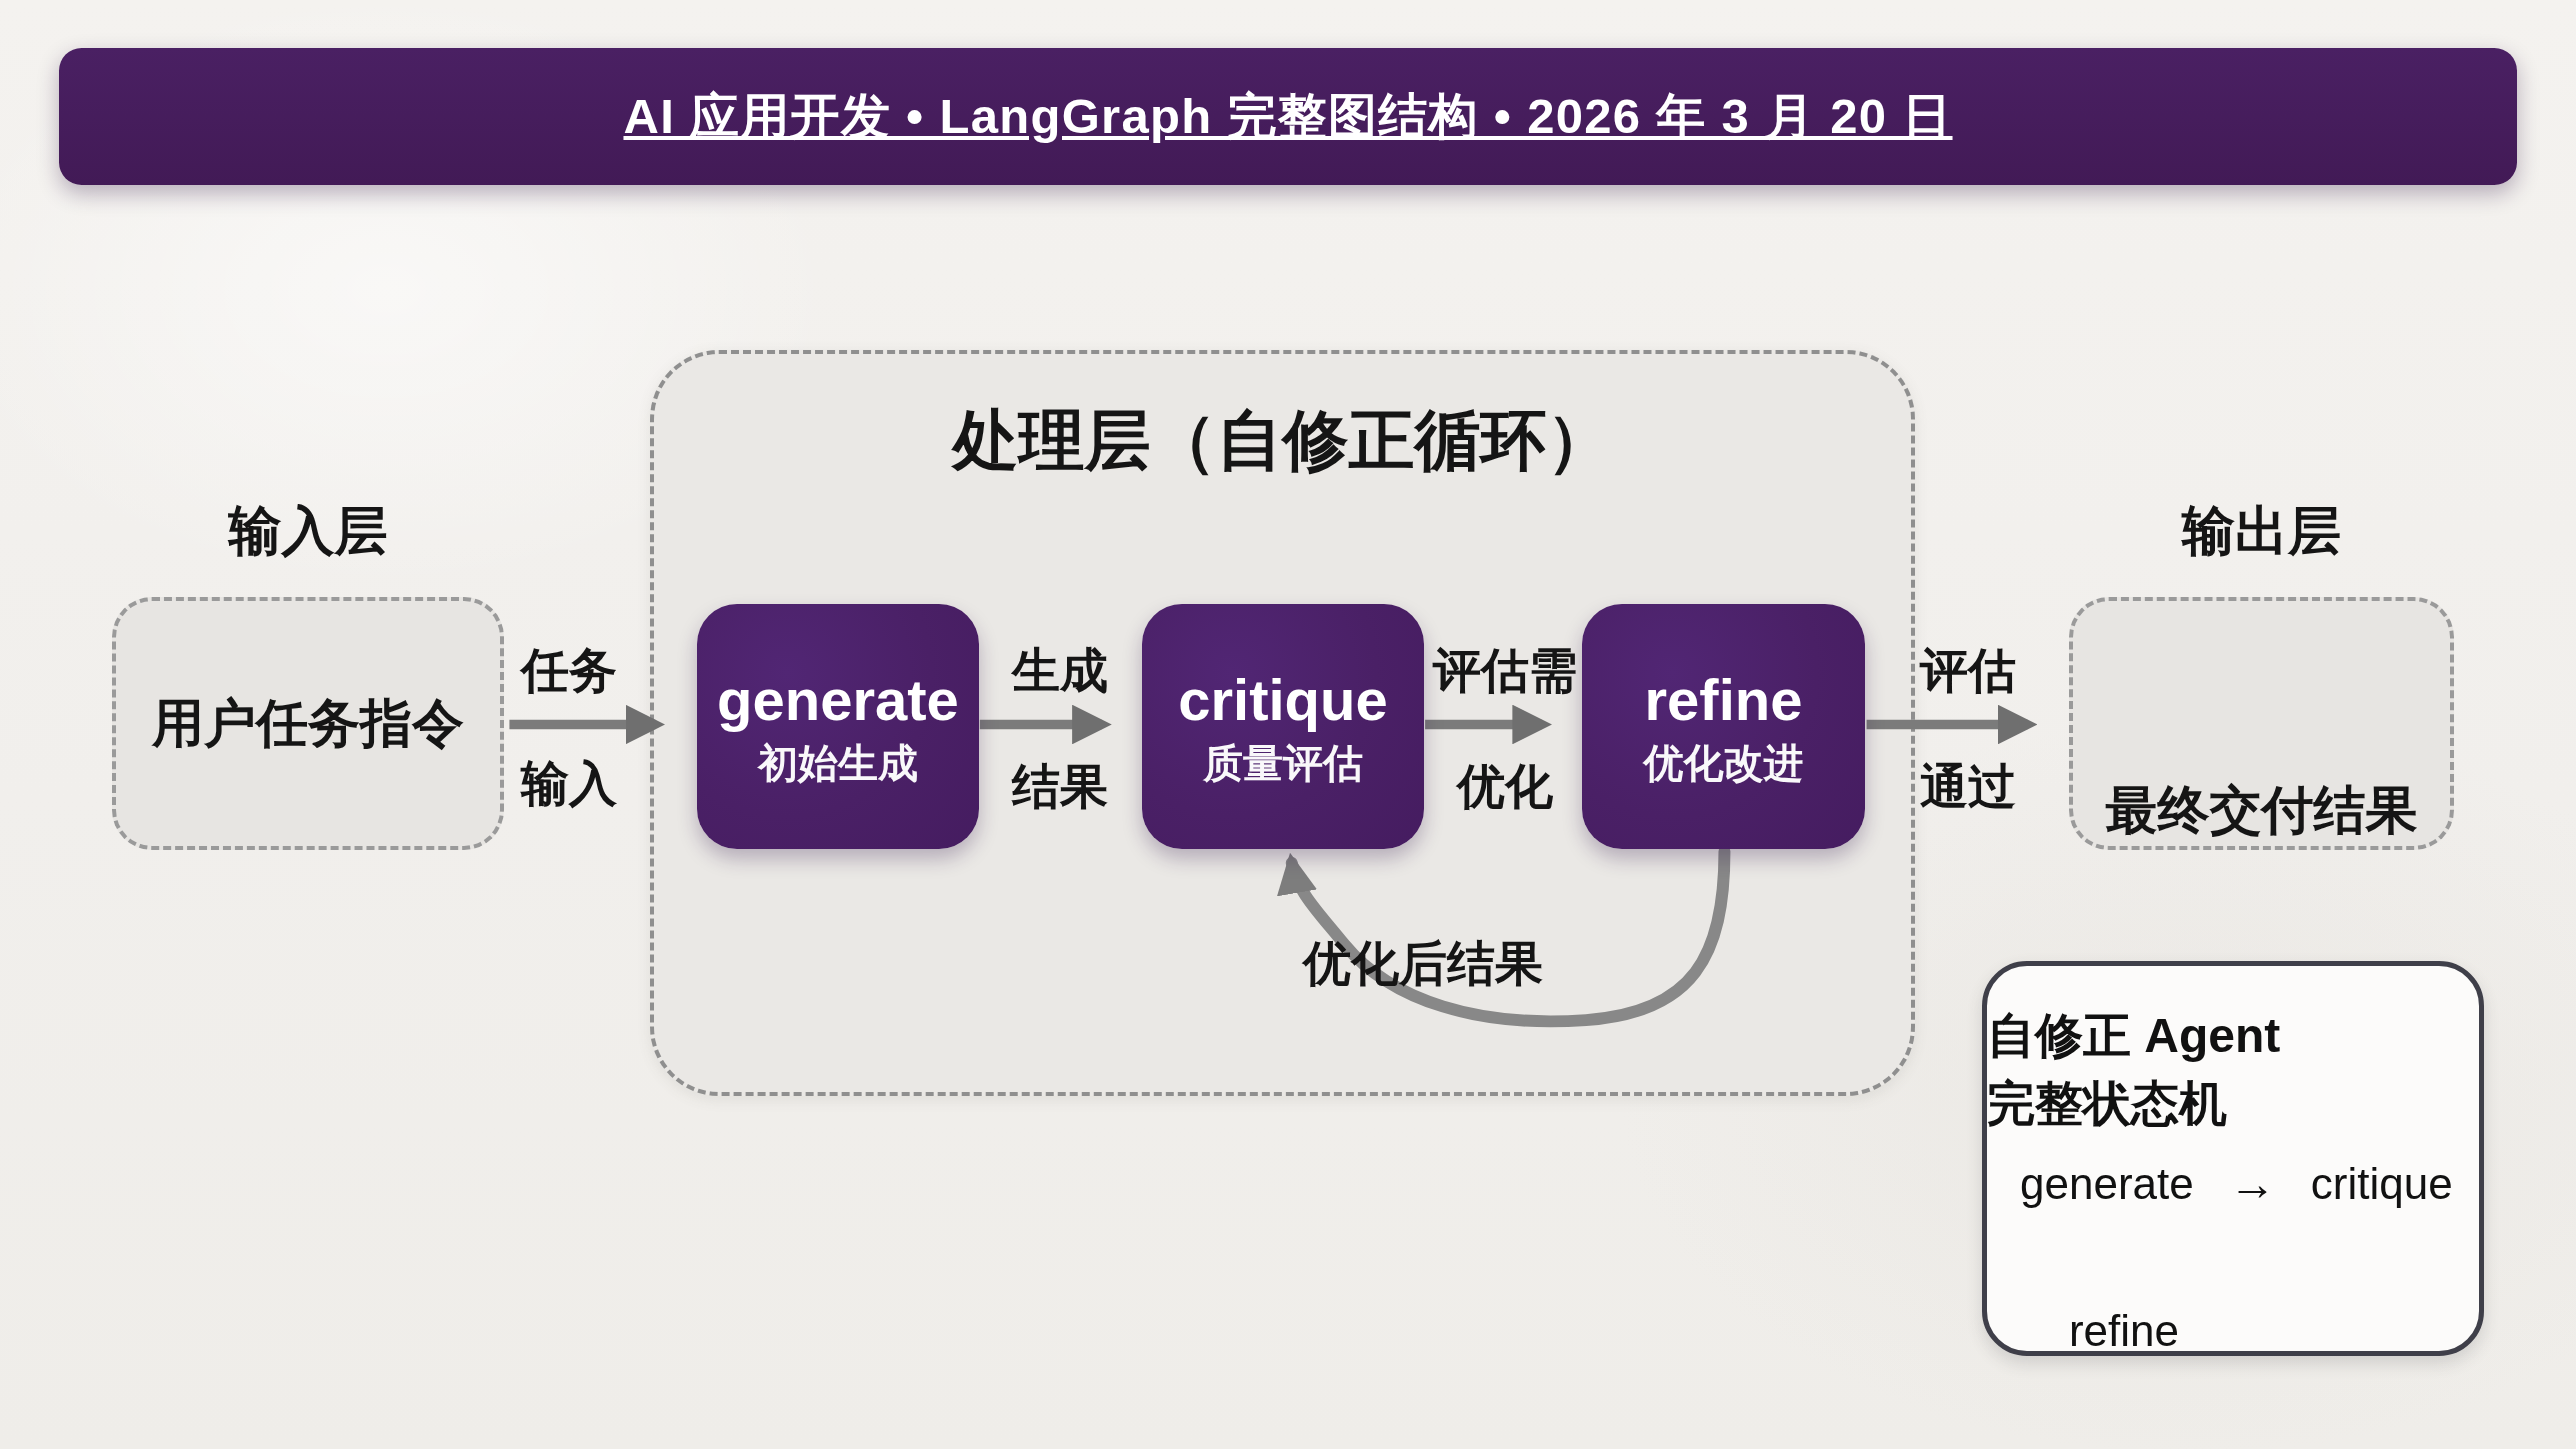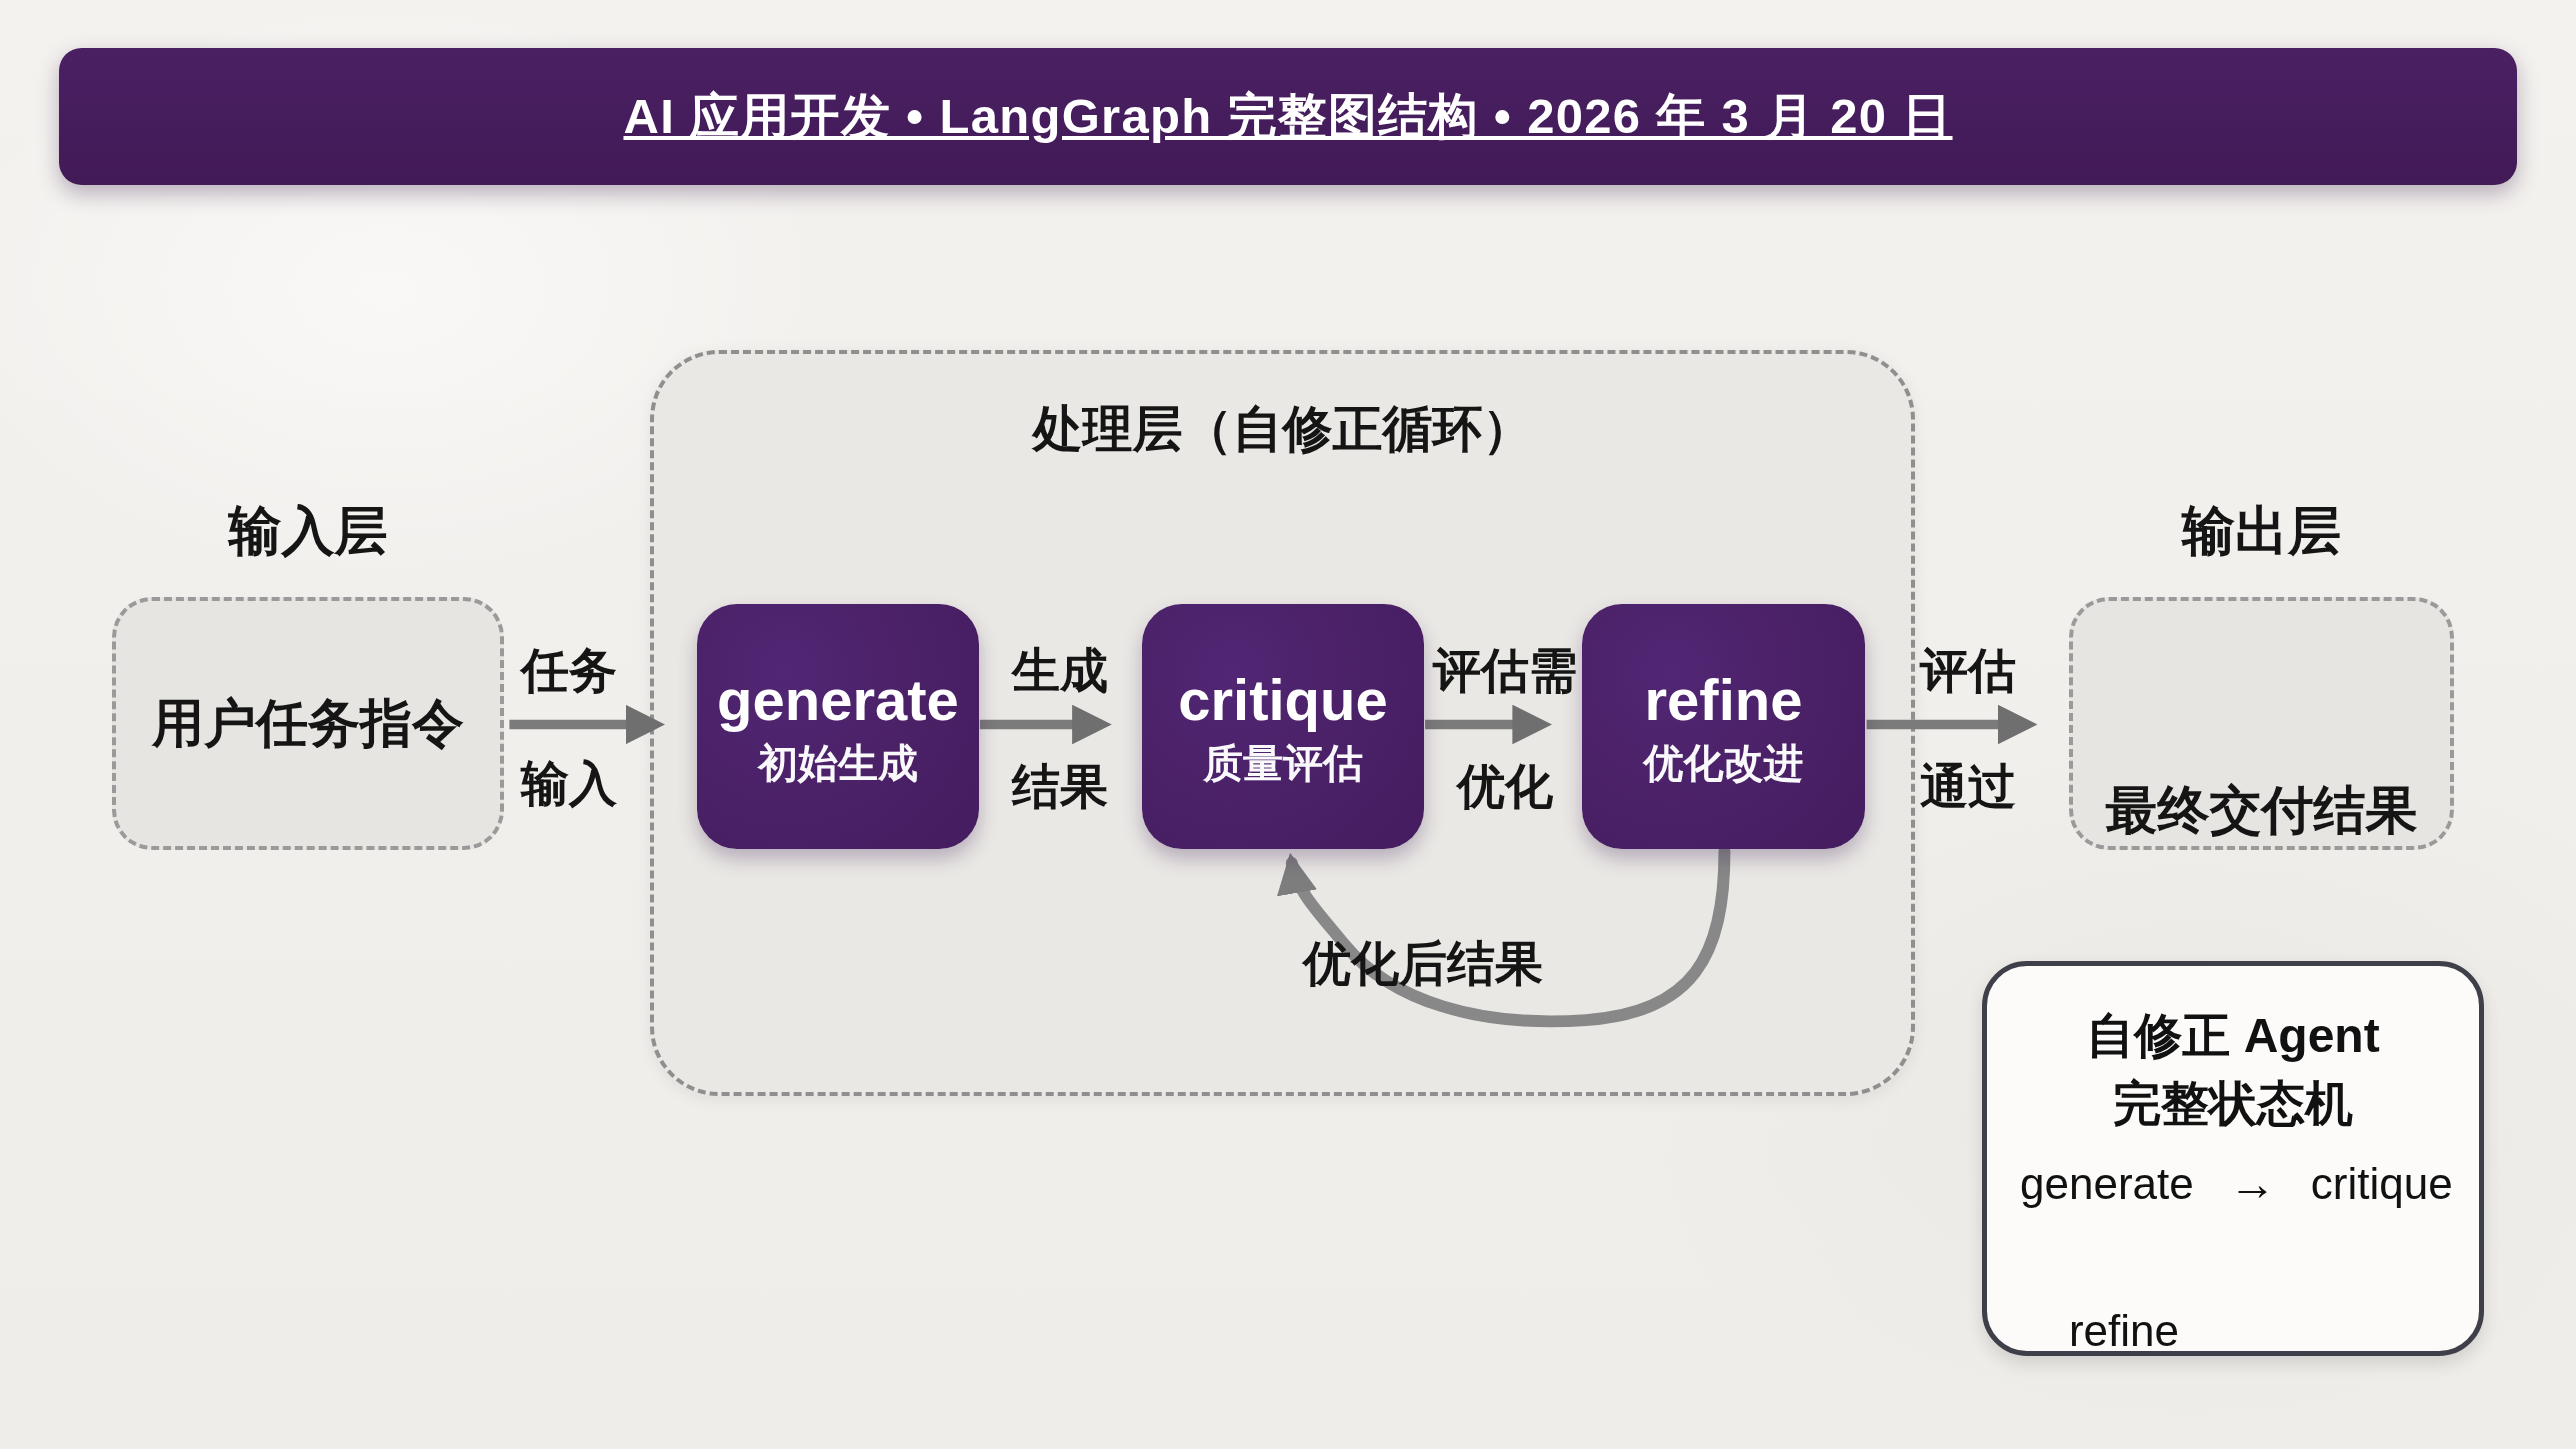--- a/index.html
+++ b/index.html
@@ -35,38 +35,38 @@
     position:absolute;background:var(--dashed-box-bg);
     border:4.4px dashed #9a9a9a;border-radius:40px;
     display:flex;align-items:center;justify-content:center;z-index:2;
   }
   .dashed-node .node-text{font-size:52px;font-weight:700;color:var(--text-dark);}
   .process-container{
     position:absolute;left:650px;top:350px;width:1265px;height:746px;
     background:var(--container-bg);border:4.4px dashed #8f8f8f;border-radius:69px;
     z-index:1;box-shadow:0 3.8px 14px rgba(90,85,80,.10);
   }
-  .process-title{margin-top:42px;text-align:center;font-size:50px;font-weight:800;color:var(--text-dark);}
+  .process-title{margin-top:42px;text-align:center;font-size:66px;font-weight:800;color:var(--text-dark);}
   .pnode{
     position:absolute;top:604px;height:245px;border-radius:40px;z-index:6;
     background:radial-gradient(circle at 32% 28%, #512674 0%, #4a2066 55%, #451c60 100%);
     display:flex;flex-direction:column;align-items:center;justify-content:center;gap:14px;
     box-shadow:0 10px 19px rgba(50,25,75,.28);
   }
   .pnode-name{color:#ffffff;font-size:58px;font-weight:600;line-height:1;}
   .pnode-sub{color:rgba(255,255,255,.97);font-size:40px;font-weight:600;line-height:1;text-align:center;}
   .edge-label{position:absolute;font-size:48px;font-weight:700;text-align:center;z-index:7;color:var(--text-dark);}
   .loop-label{position:absolute;left:1253px;top:932px;width:340px;text-align:center;
     font-size:48px;font-weight:700;z-index:7;color:var(--text-dark);}
   .legend{
     position:absolute;left:1982px;top:961px;width:502px;height:395px;
     background:#fcfbfa;border:5px solid var(--legend-border);border-radius:45px;
     z-index:6;box-shadow:0 7.5px 16.4px rgba(60,60,70,.16);
   }
-  .legend-title{position:absolute;top:36px;left:0;width:100%;text-align:center;
+  .legend-title{position:absolute;top:36px;left:0;width:100%;text-align:left;
     font-size:48px;font-weight:800;line-height:1.42;color:#111;}
   .legend-row{position:absolute;top:189px;left:33px;right:26.4px;display:flex;
     align-items:center;justify-content:space-between;font-size:44px;font-weight:500;color:#111;line-height:57px;}
   .legend-arrow{font-size:47px;font-weight:500;}
   .legend-refine{position:absolute;left:74px;top:336px;width:126px;text-align:center;
     font-size:44px;font-weight:500;color:#111;line-height:57px;}
   .footer{position:absolute;left:0;top:1371px;width:2576px;text-align:center;
     font-size:36px;font-weight:500;color:#2e2e2e;letter-spacing:0.6px;}
   #arrows{position:absolute;left:0;top:0;width:2576px;height:1449px;z-index:5;pointer-events:none;}
 </style>

